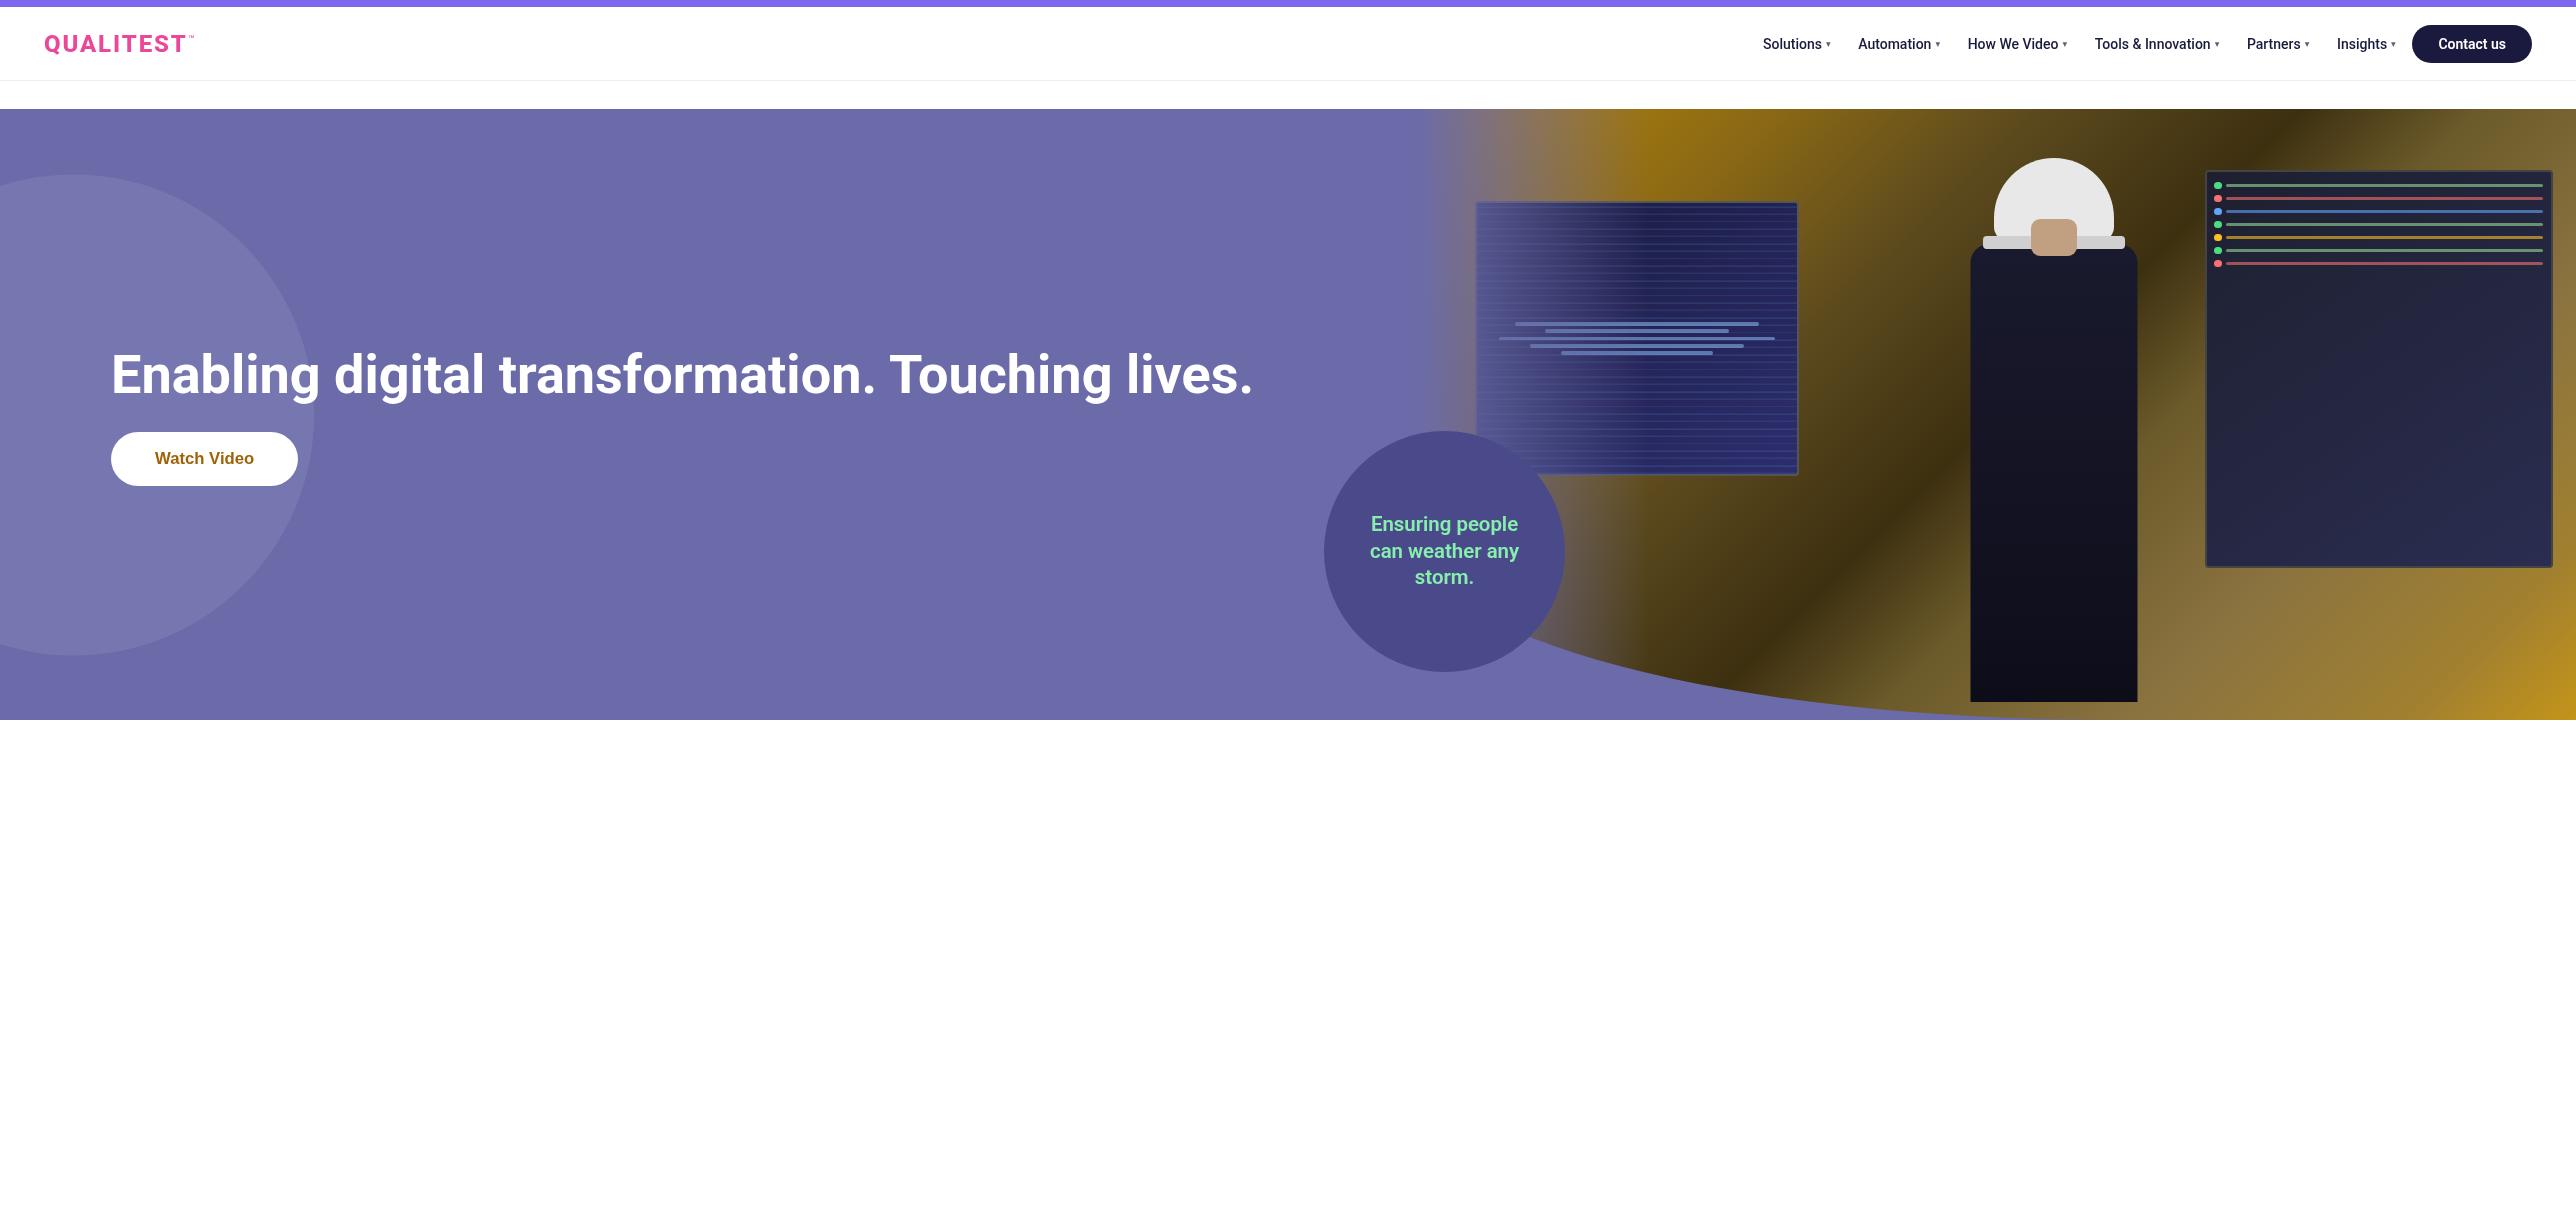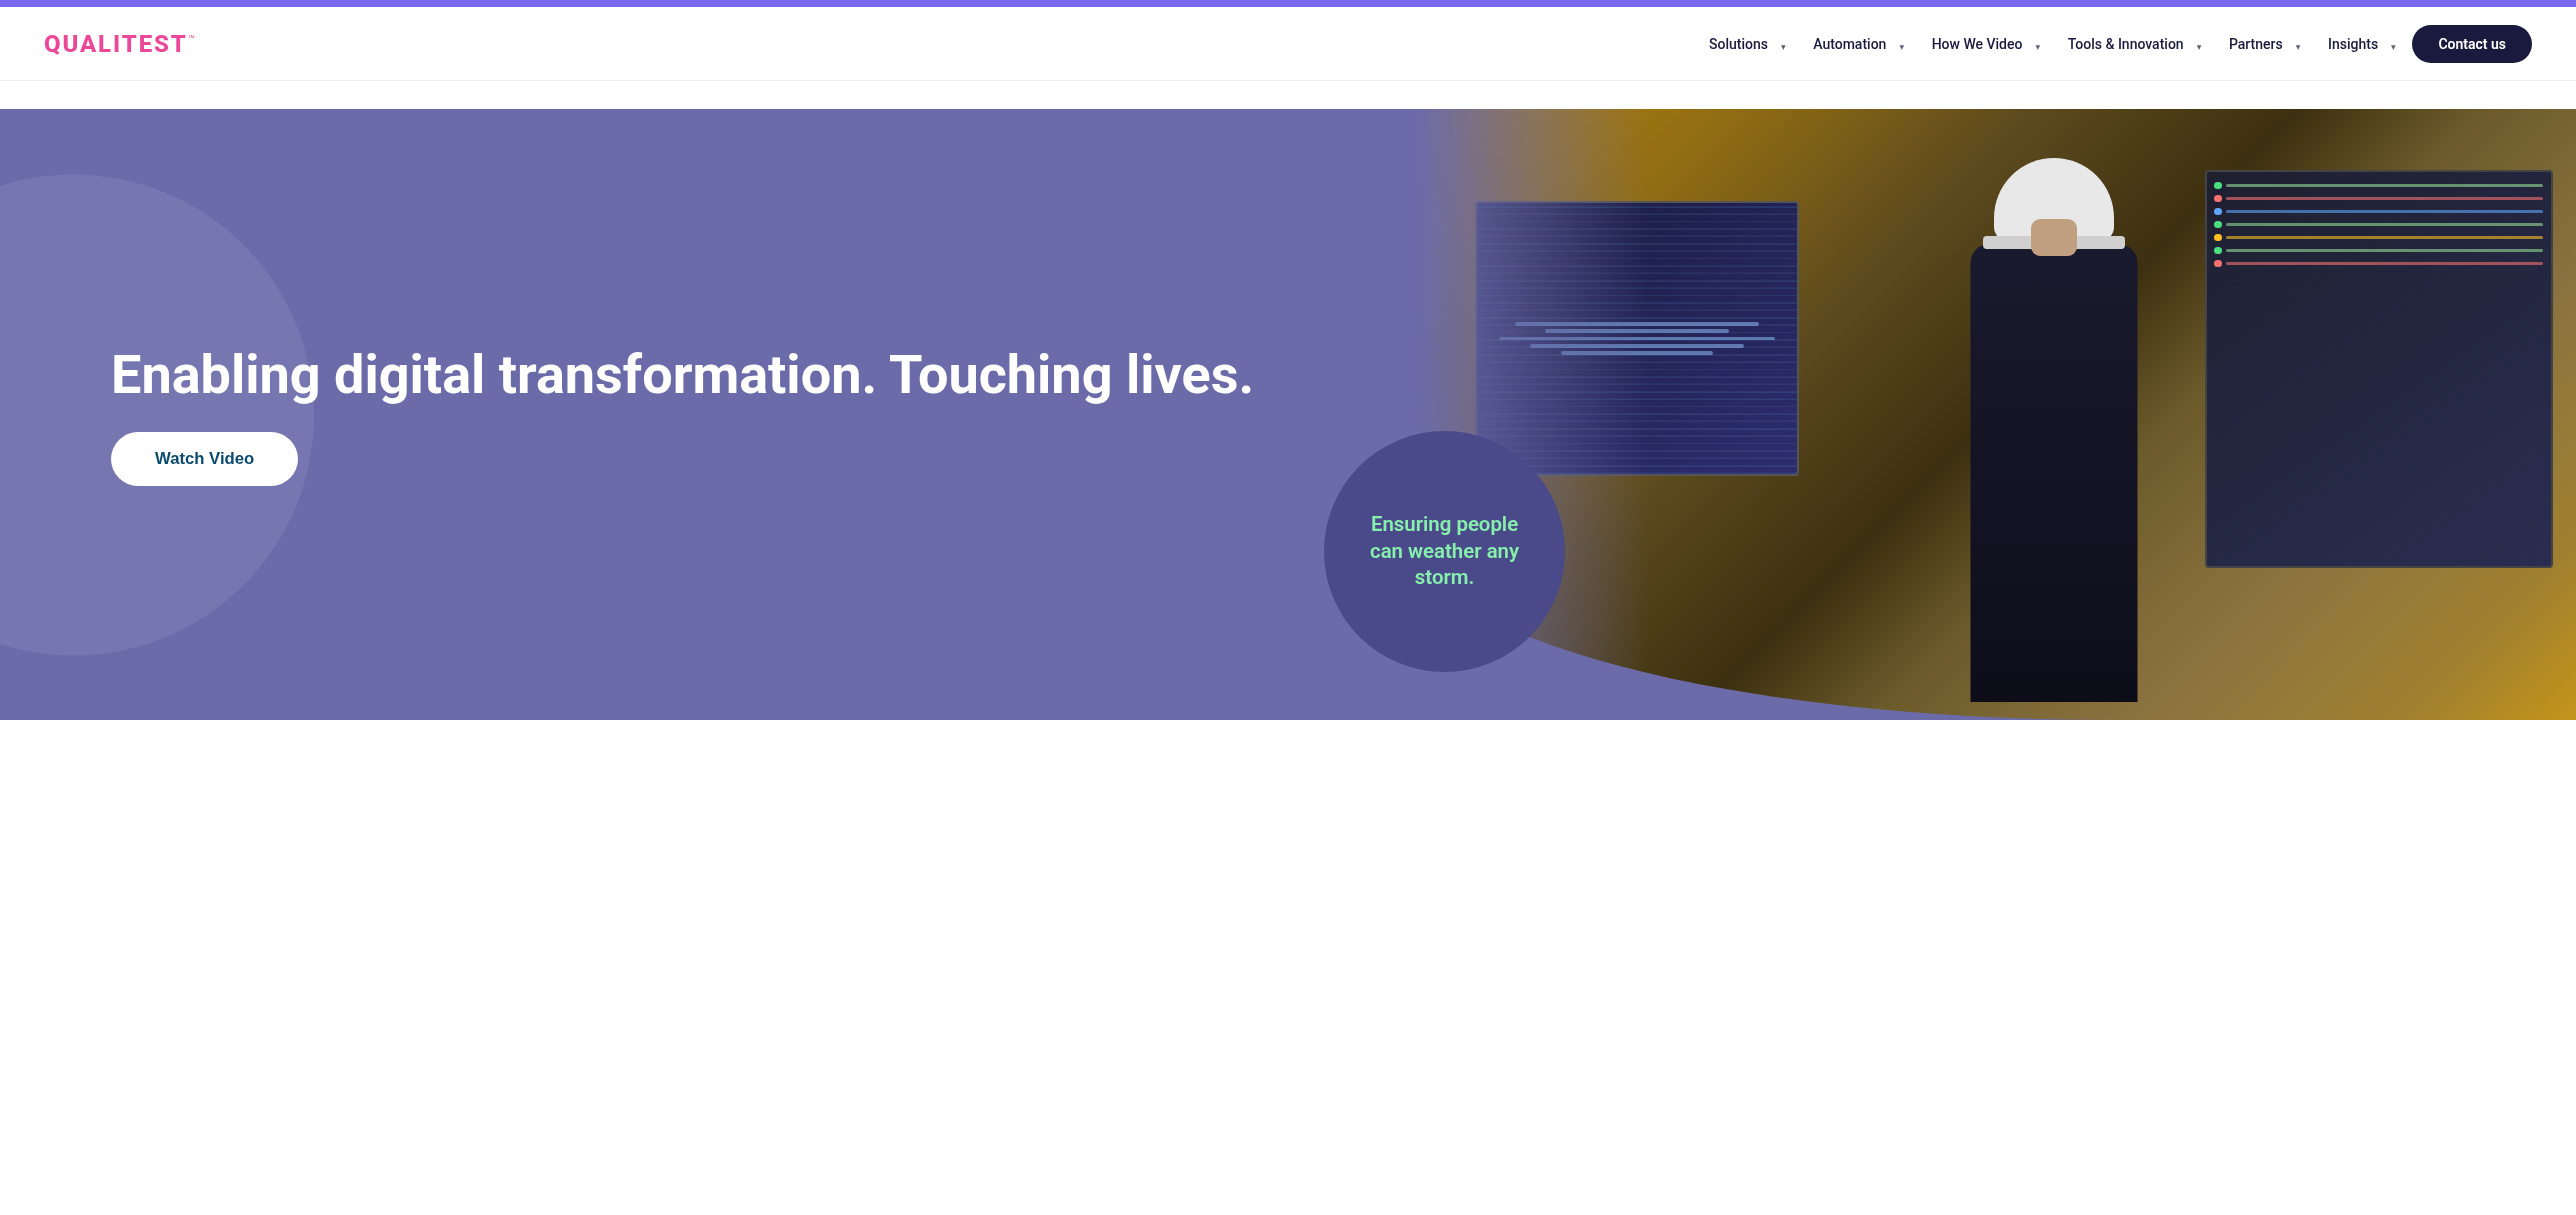--- a/index.html
+++ b/index.html
@@ -38,22 +38,22 @@
 
     .nav-links {
       display: flex;
       align-items: center;
       gap: 5.6px;
       list-style: none;
     }
 
     .nav-links li a {
       display: flex;
-      align-items: flex-end;
-      gap: 13px;
+      align-items: center;
+      gap: 4px;
       color: #1a1a3e;
       text-decoration: none;
       font-size: 14px;
       font-weight: 500;
       padding: 7.4px 11px;
       white-space: nowrap;
     }
 
     .nav-links li a .chevron {
       font-size: 9.3px;
@@ -118,21 +118,21 @@
       font-size: 15px;
       color: rgba(255,255,255,0.9);
       line-height: 1.6;
       max-width: 537px;
       margin-bottom: 41px;
     }
 
     .watch-btn {
       display: inline-block;
       background: #fff;
-      color: #0c4a6e;
+      color: #a16207;
       padding: 16.7px 44px;
       border-radius: 46px;
       font-size: 16.7px;
       font-weight: 600;
       text-decoration: none;
       width: fit-content;
       cursor: pointer;
       border: none;
       text-align: center;
     }

